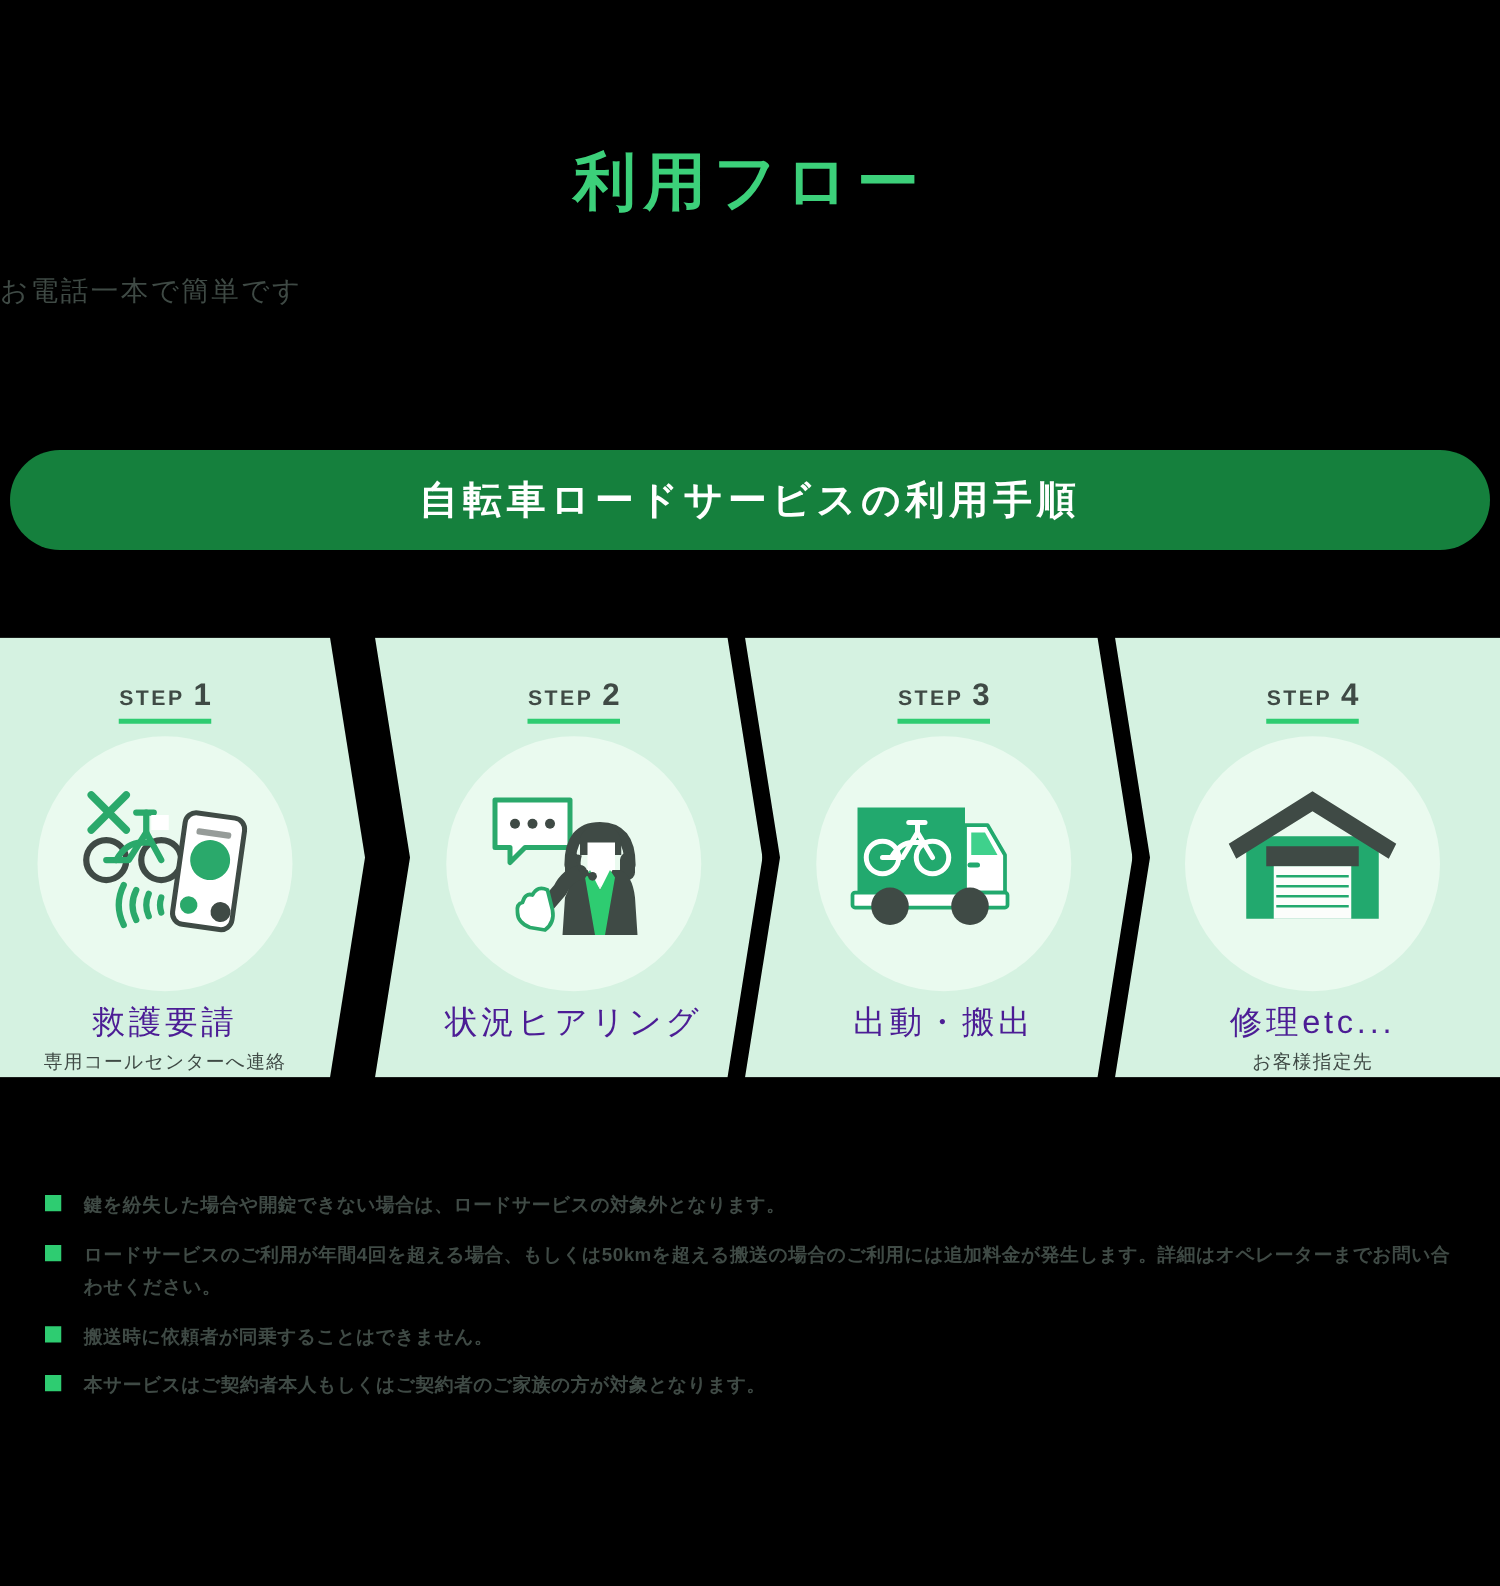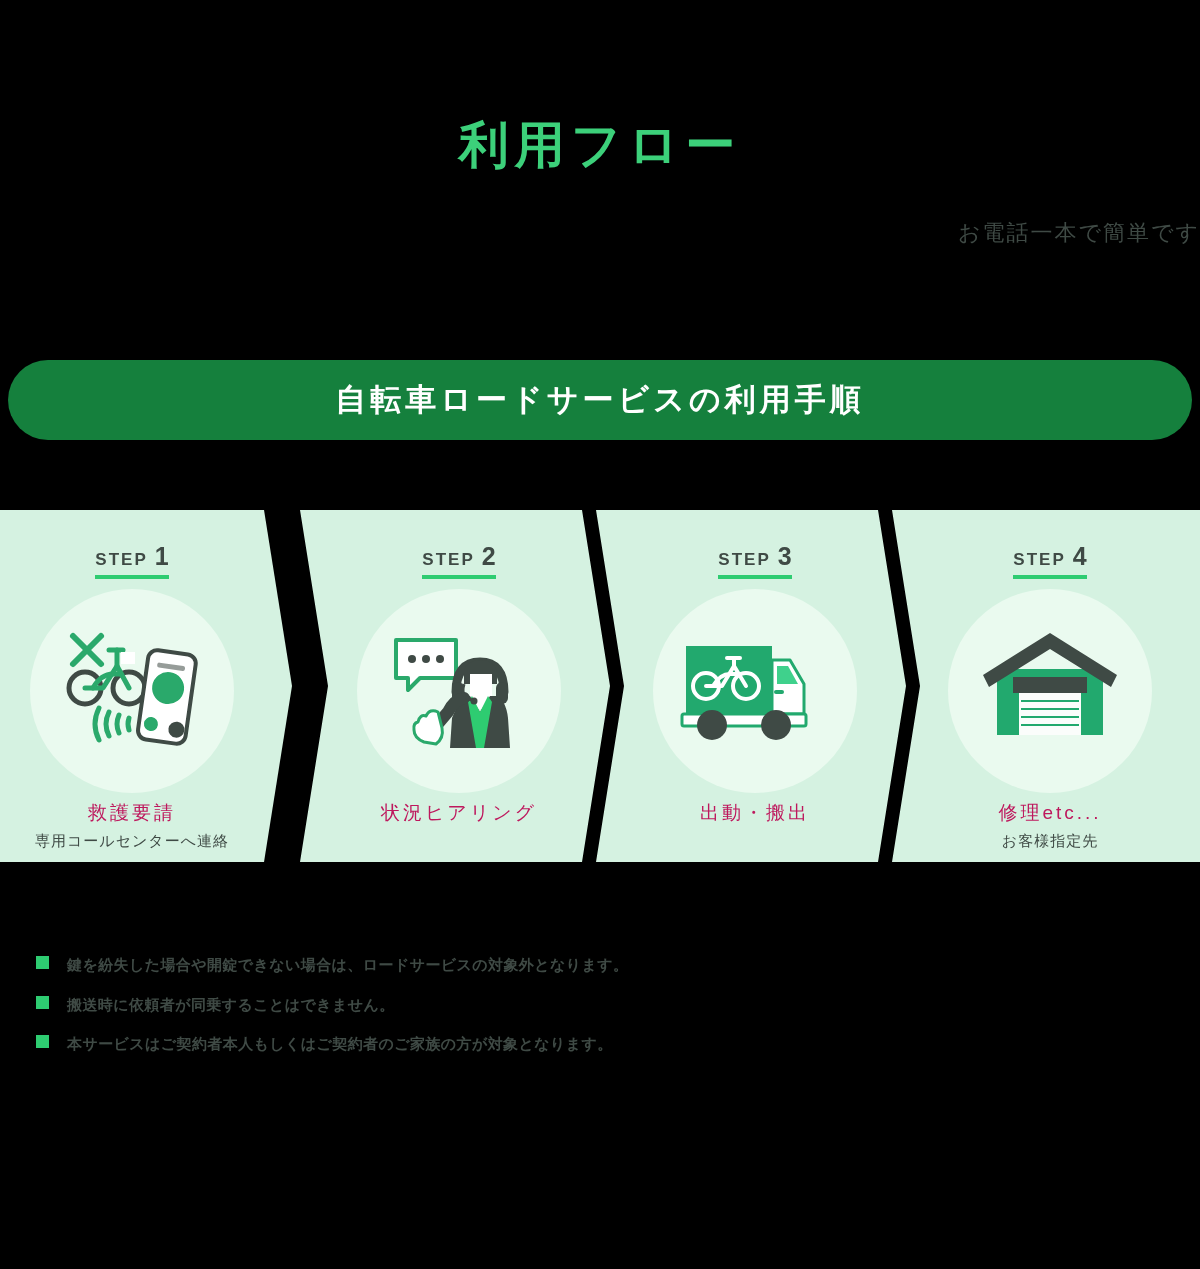--- a/index.html
+++ b/index.html
@@ -19,21 +19,21 @@
     text-align: center;
     font-size: 50px;
     font-weight: 700;
     letter-spacing: 6px;
     color: #3cd07a;
     line-height: 1.1;
   }
   .hero-sub {
     position: absolute;
     top: 218px; left: 0; width: 1200px;
-    text-align: right;
+    text-align: left;
     font-size: 22px;
     font-weight: 500;
     letter-spacing: 2px;
     color: #3f4a45;
   }
 
   
   .banner {
     position: absolute;
     top: 360px; left: 8px;
@@ -105,24 +105,24 @@
     margin-top: 10px;
     width: 204px; height: 204px;
     border-radius: 50%;
     background: #eafaef;
     display: flex;
     align-items: center;
     justify-content: center;
   }
   .step-title {
     margin-top: 10px;
-    font-size: 19px;
+    font-size: 26px;
     font-weight: 500;
     letter-spacing: 3px;
-    color: #be185d;
+    color: #4c1d95;
     line-height: 1.1;
   }
   .step-desc {
     margin-top: 8px;
     font-size: 15px;
     font-weight: 400;
     letter-spacing: 1px;
     color: #3f4a45;
     text-align: right;
   }
@@ -302,20 +302,24 @@
   </div>
 
   <div class="notes">
 
     <div class="note-item">
       <span class="note-marker"></span>
       <span class="note-text">鍵を紛失した場合や開錠できない場合は、ロードサービスの対象外となります。</span>
     </div>
     <div class="note-item">
       <span class="note-marker"></span>
+      <span class="note-text">ロードサービスのご利用が年間4回を超える場合、もしくは50kmを超える搬送の場合のご利用には追加料金が発生します。詳細はオペレーターまでお問い合わせください。</span>
+    </div>
+    <div class="note-item">
+      <span class="note-marker"></span>
       <span class="note-text">搬送時に依頼者が同乗することはできません。</span>
     </div>
     <div class="note-item">
       <span class="note-marker"></span>
       <span class="note-text">本サービスはご契約者本人もしくはご契約者のご家族の方が対象となります。</span>
     </div>
   </div>
 
 </div>
 

